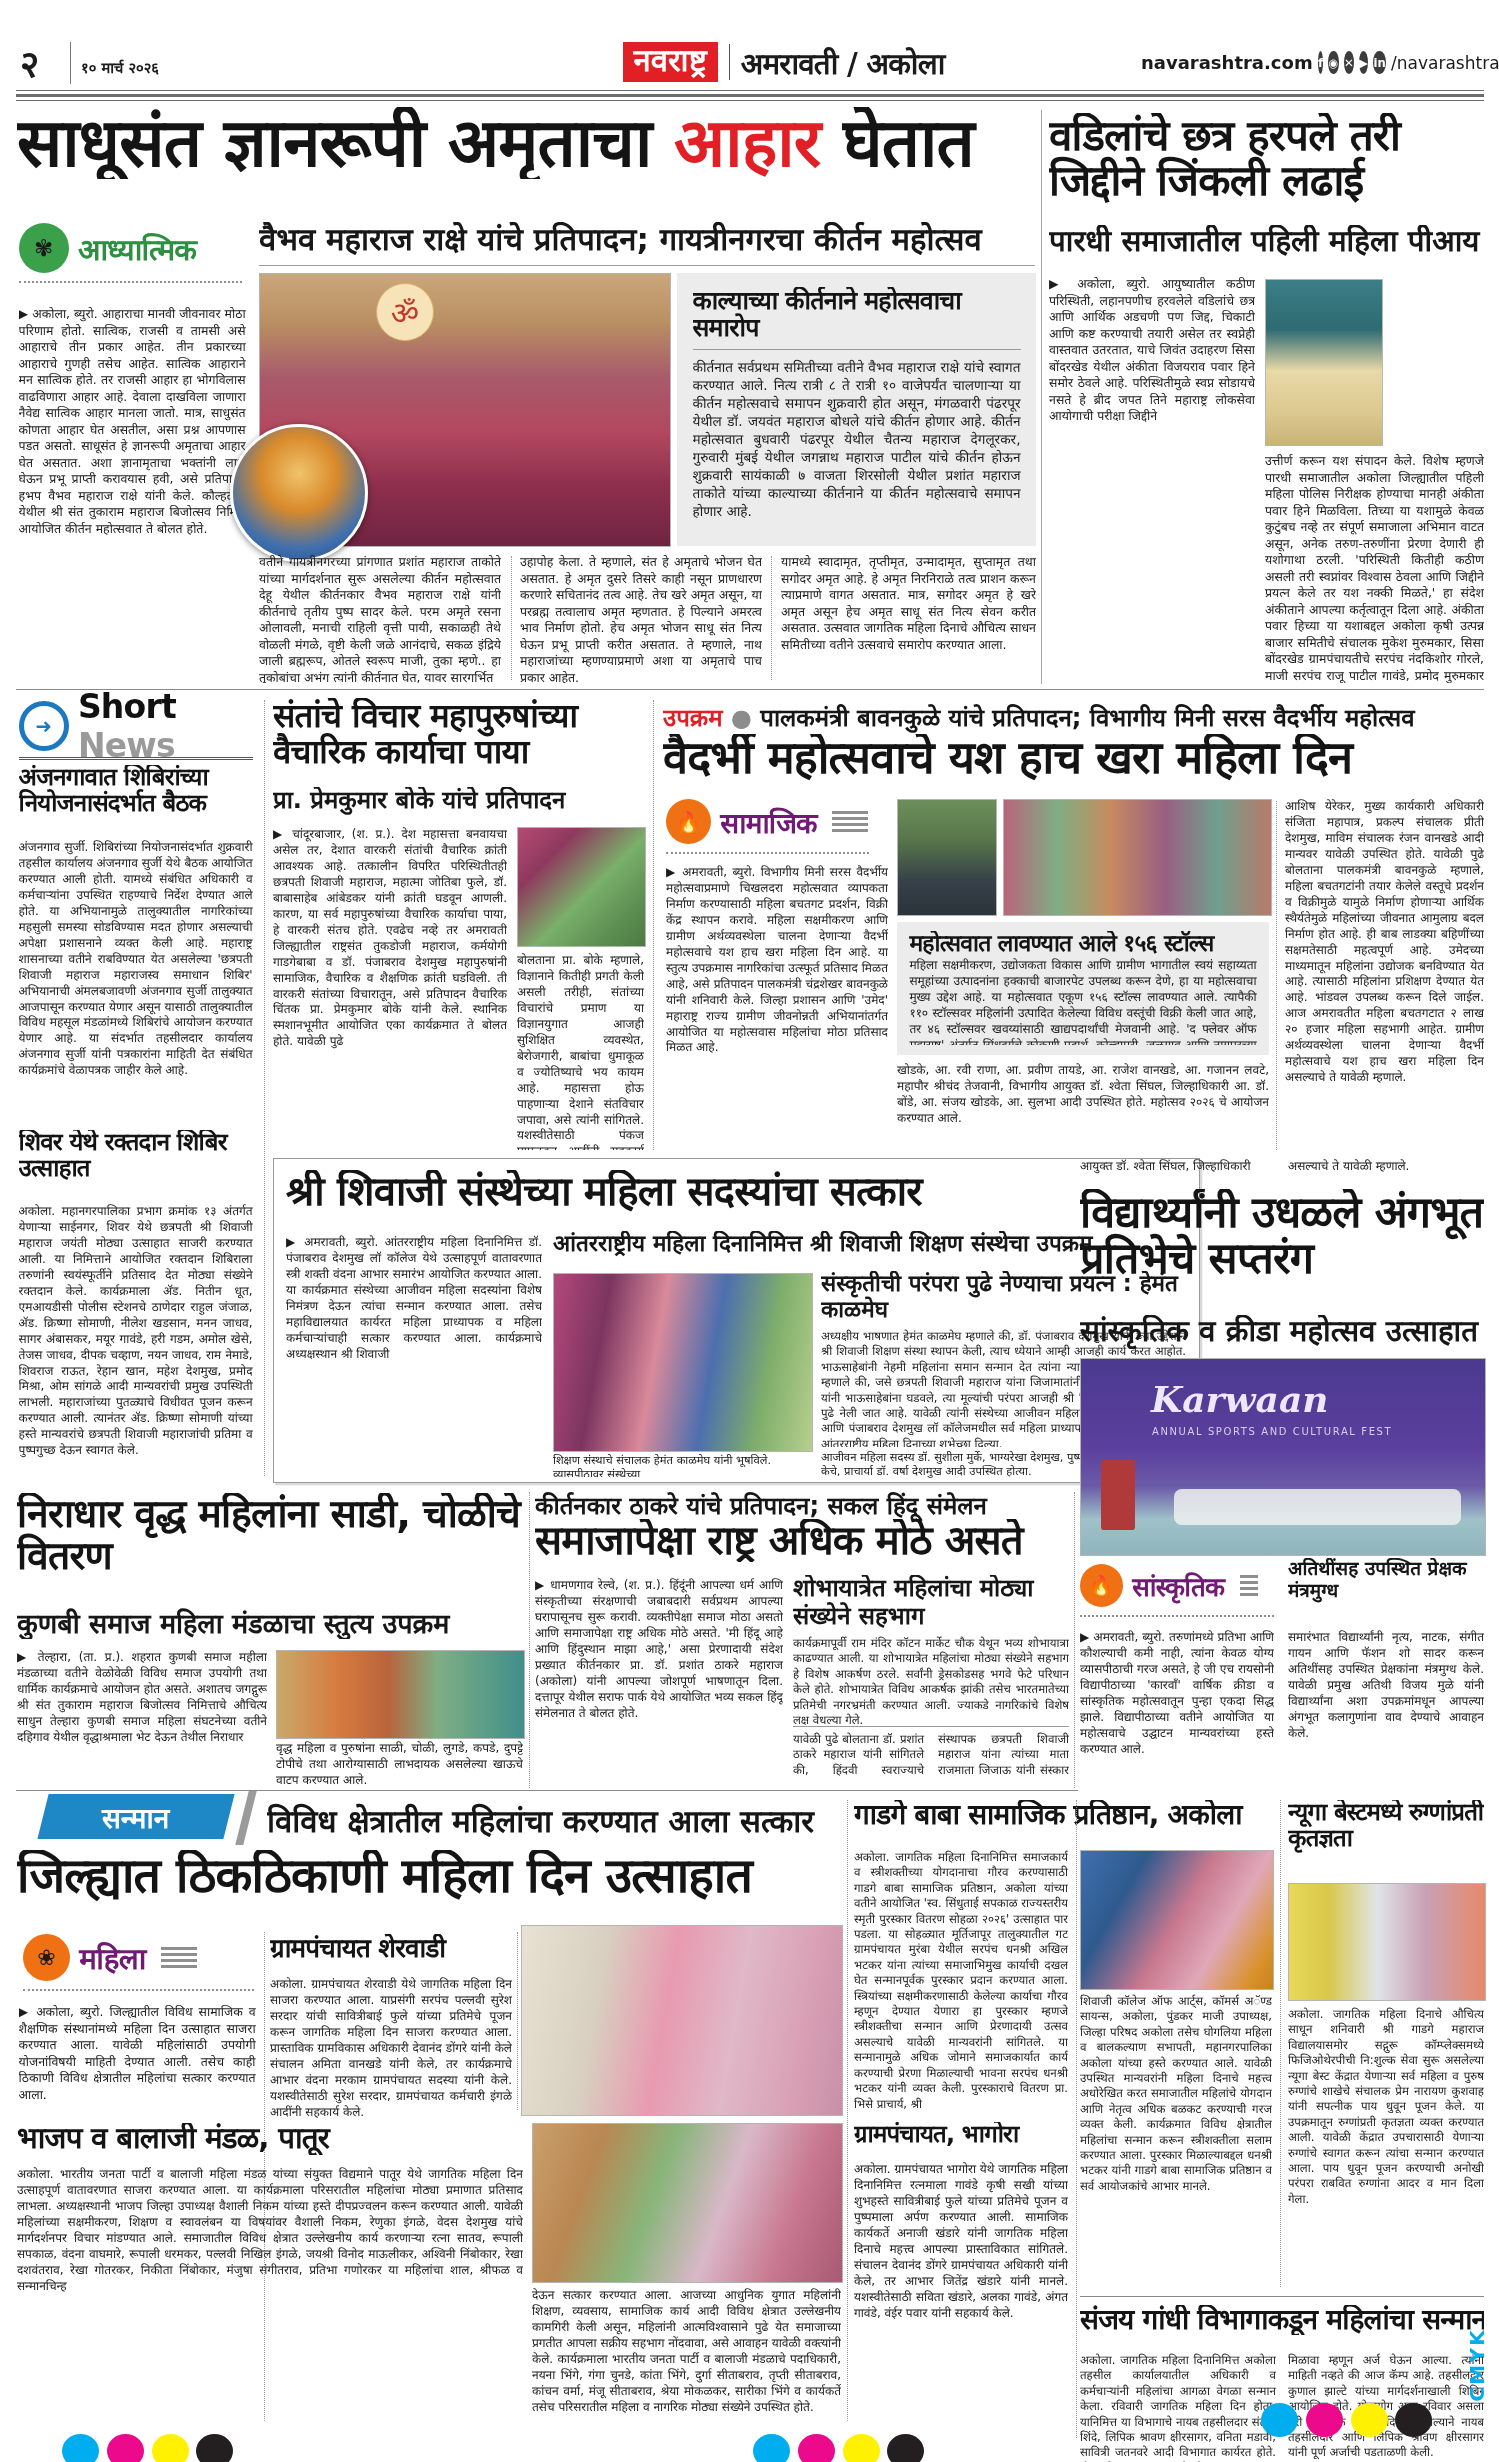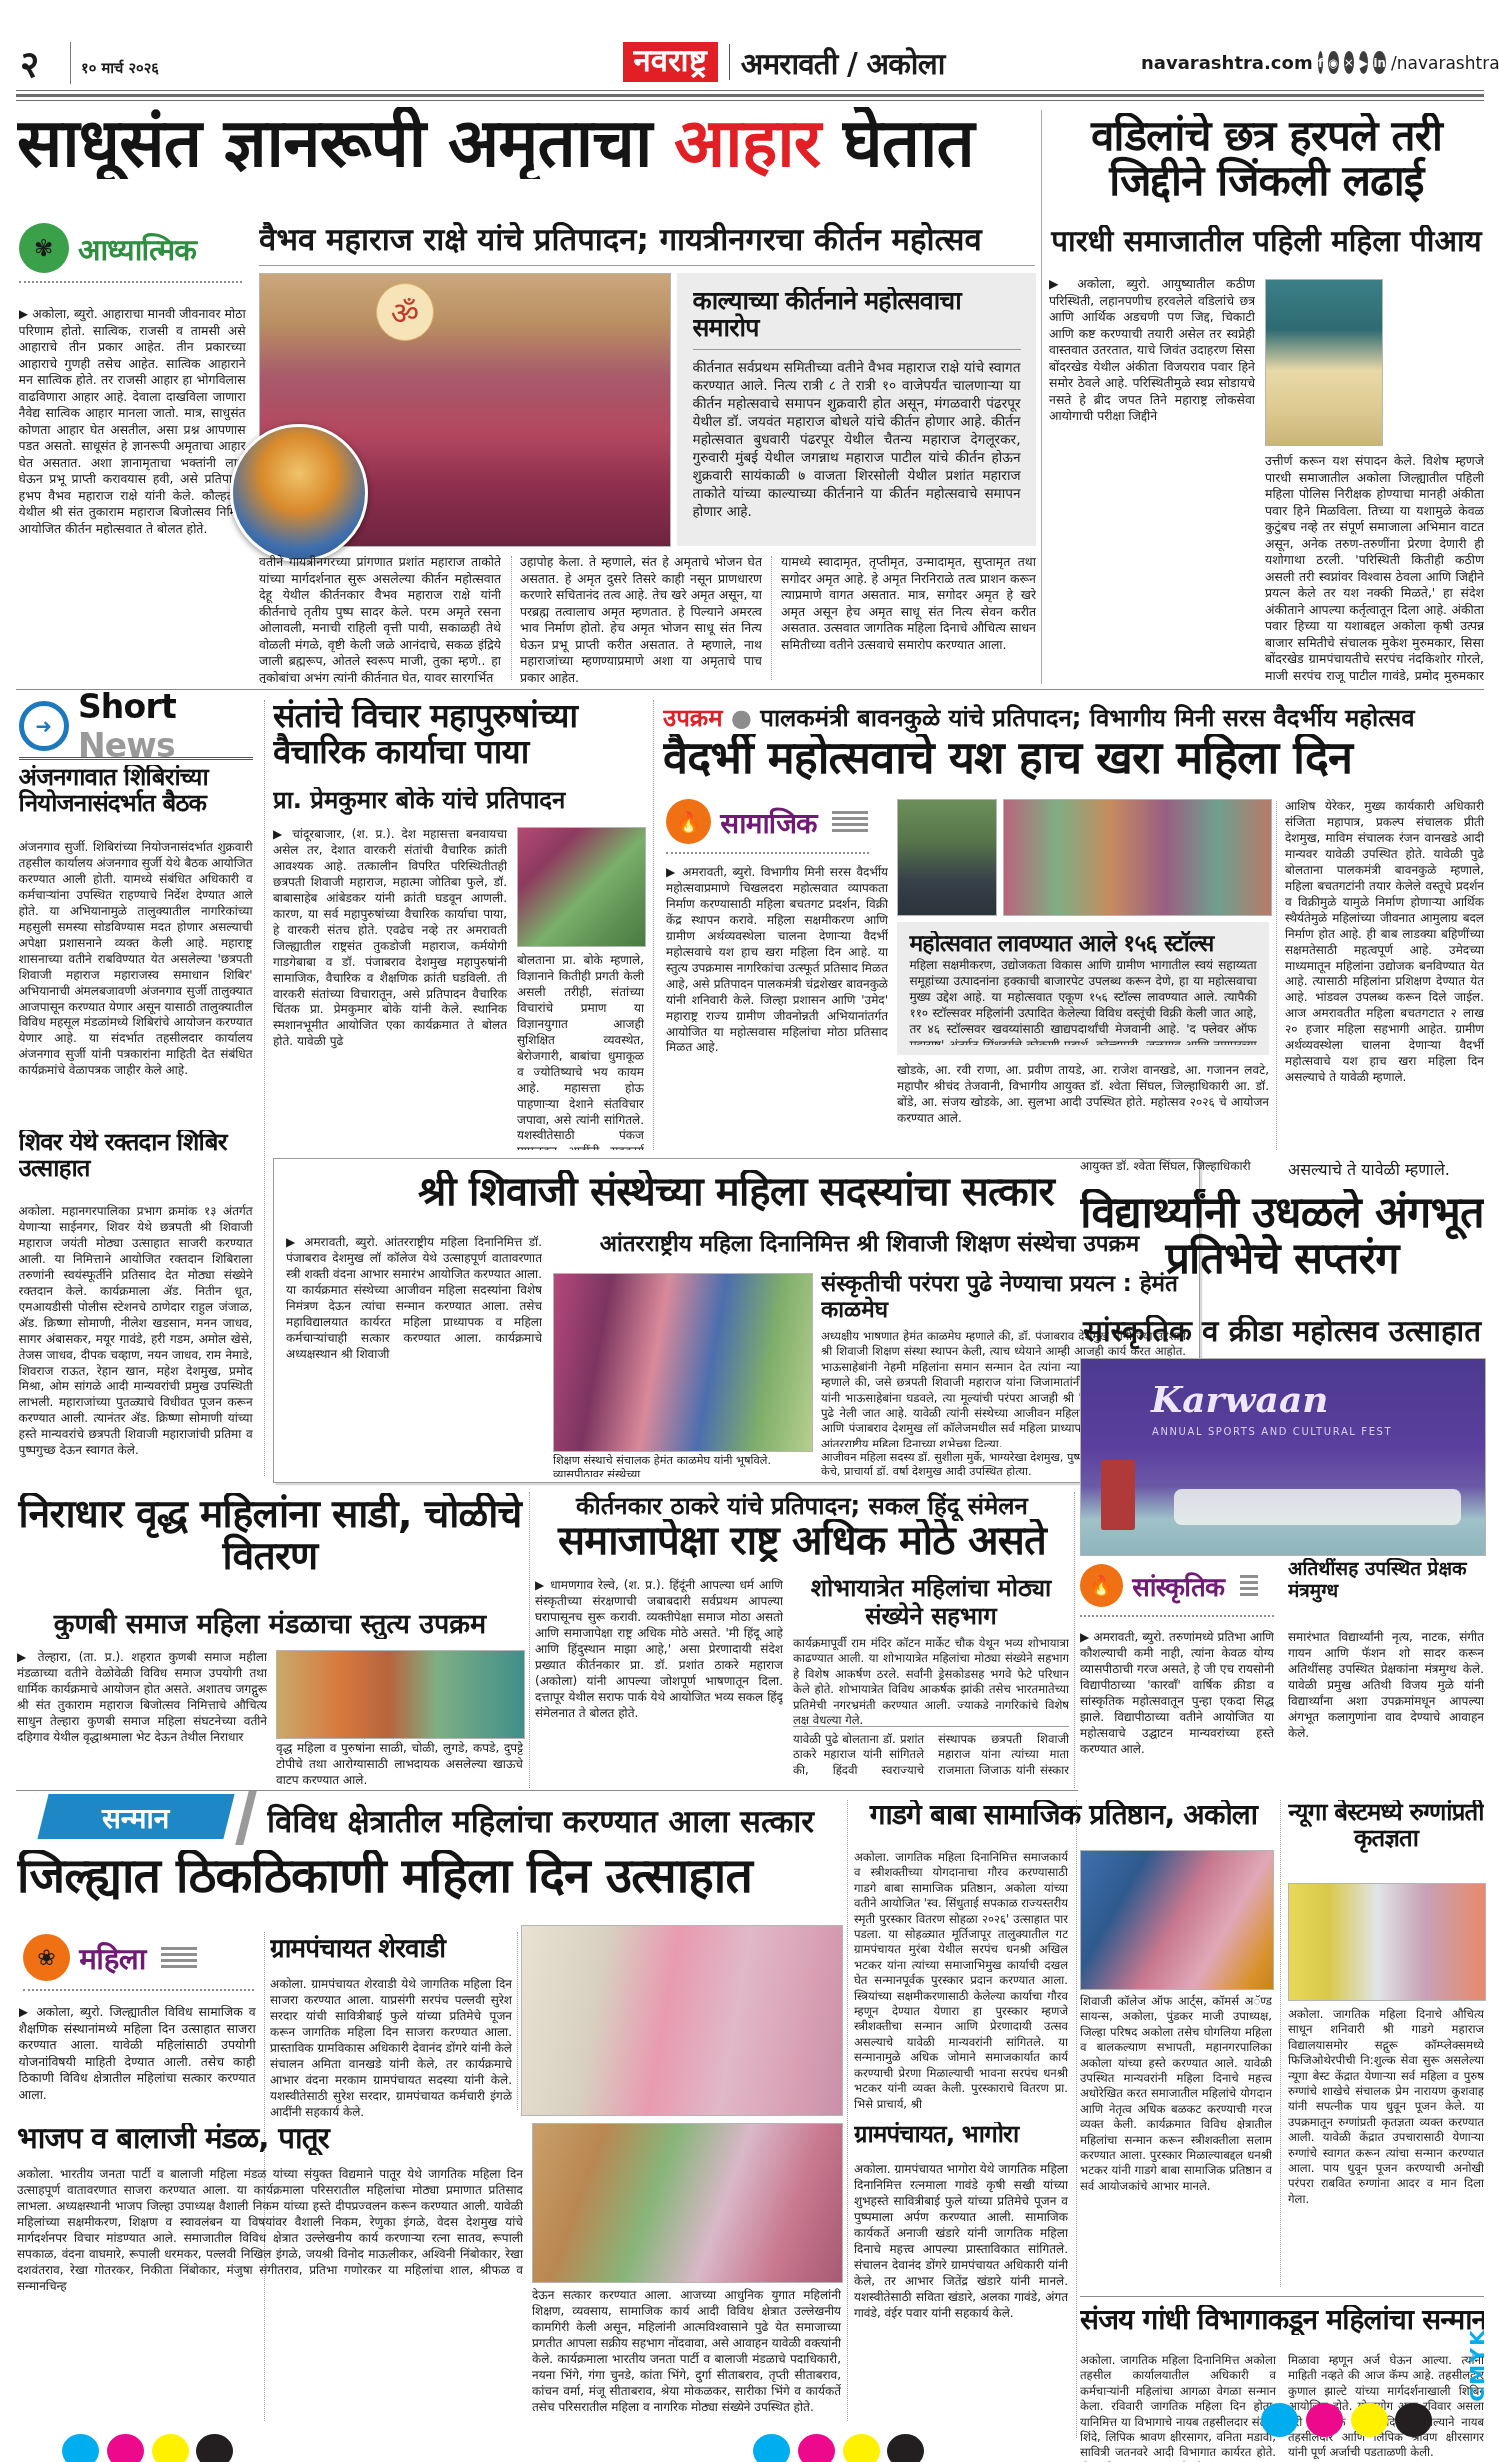--- a/index.html
+++ b/index.html
@@ -2,21 +2,21 @@
 <html style="font-size:12.4px"><head>
 <meta charset="utf-8">
 <style>
   html,body{margin:0;padding:0;background:#e9e9e9}
   #page{position:relative;width:1499px;height:2462px;background:#ffffff;
         font-family:"DejaVu Sans","Liberation Sans",sans-serif;overflow:hidden;color:#1b1b1b}
   .abs{position:absolute}
   .hl{font-weight:700;color:#141414;line-height:1.08;letter-spacing:-0.8px}
   .nowrap{white-space:nowrap;overflow:hidden}
   .clip{overflow:hidden}
-  .ctr{text-align:center}
+  .ctr{text-align:left}
   .body{font-size:12.4px;line-height:1.33;text-align:justify;color:#1c1c1c;overflow:hidden}
   .sub{font-weight:700;color:#171717;line-height:1.15;overflow:hidden}
   .vr{border-left:0.8px dotted #9a9a9a}
   .vrs{border-left:0.8px solid #a8a8a8}
   .hr{border-top:0.8px solid #8a8a8a}
   .photo{border:0.8px solid #b5b5b5;overflow:hidden}
   .graybox{background:#ececec;overflow:hidden}
   .circ{border-radius:50%;display:flex;align-items:center;justify-content:center;flex:0 0 auto}
   .badge{display:flex;align-items:center;gap:9.3px;border-bottom:2.3px dotted #8f8f8f;padding-bottom:7.8px;overflow:hidden}
   .badge .lbl{font-weight:700;color:#701a75;letter-spacing:-0.8px;white-space:nowrap}
@@ -165,21 +165,21 @@
   <div class="abs body" style="left:286px;top:1235px;width:256px;height:233px;font-size:12px">▶ अमरावती, ब्युरो. आंतरराष्ट्रीय महिला दिनानिमित्त डॉ. पंजाबराव देशमुख लॉ कॉलेज येथे उत्साहपूर्ण वातावरणात स्त्री शक्ती वंदना आभार समारंभ आयोजित करण्यात आला. या कार्यक्रमात संस्थेच्या आजीवन महिला सदस्यांना विशेष निमंत्रण देऊन त्यांचा सन्मान करण्यात आला. तसेच महाविद्यालयात कार्यरत महिला प्राध्यापक व महिला कर्मचाऱ्यांचाही सत्कार करण्यात आला. कार्यक्रमाचे अध्यक्षस्थान श्री शिवाजी</div>
   <div class="abs sub nowrap ctr" style="left:553px;top:1231px;width:633px;font-size:22.5px">आंतरराष्ट्रीय महिला दिनानिमित्त श्री शिवाजी शिक्षण संस्थेचा उपक्रम</div>
   <div class="abs photo" style="left:553px;top:1273px;width:258px;height:177px;background:
        linear-gradient(100deg,#b4487c 0%,#7c3560 20%,#d98a9a 40%,#4c6fae 60%,#7fae6a 80%,#b7cf8f 100%)"></div>
   <div class="abs sub clip" style="left:821px;top:1271px;width:365px;height:51px;font-size:22.5px">संस्कृतीची परंपरा पुढे नेण्याचा प्रयत्न : हेमंत काळमेघ</div>
   <div class="abs body" style="left:821px;top:1329px;width:365px;height:118px;font-size:11.6px">अध्यक्षीय भाषणात हेमंत काळमेघ म्हणाले की, डॉ. पंजाबराव देशमुख यांनी ज्या उद्देशाने श्री शिवाजी शिक्षण संस्था स्थापन केली, त्याच ध्येयाने आम्ही आजही कार्य करत आहोत. भाऊसाहेबांनी नेहमी महिलांना समान सन्मान देत त्यांना न्याय मिळवून दिला. ते पुढे म्हणाले की, जसे छत्रपती शिवाजी महाराज यांना जिजामातांनी घडविले, तसेच राधामाई यांनी भाऊसाहेबांना घडवले, त्या मूल्यांची परंपरा आजही श्री शिवाजी शिक्षण संस्थेमध्ये पुढे नेली जात आहे. यावेळी त्यांनी संस्थेच्या आजीवन महिला सदस्यांचे आभार मानले आणि पंजाबराव देशमुख लॉ कॉलेजमधील सर्व महिला प्राध्यापक व महिला कर्मचाऱ्यांना आंतरराष्ट्रीय महिला दिनाच्या शुभेच्छा दिल्या.</div>
   <div class="abs cap" style="left:553px;top:1454px;width:258px;height:23px;font-weight:400;font-size:11.3px">शिक्षण संस्थाचे संचालक हेमंत काळमेघ यांनी भूषविले. व्यासपीठावर संस्थेच्या</div>
   <div class="abs cap" style="left:821px;top:1451px;width:365px;height:28px;font-weight:400;font-size:11.3px">आजीवन महिला सदस्य डॉ. सुशीला मुर्के, भाग्यरेखा देशमुख, पुष्पा बंड, शीला आर्ड, मुक्ता केचे, प्राचार्या डॉ. वर्षा देशमुख आदी उपस्थित होत्या.</div>
 
   <div class="abs body nowrap" style="left:1080px;top:1159px;width:194px;height:23px;font-size:12px">आयुक्त डॉ. श्वेता सिंघल, जिल्हाधिकारी</div>
-  <div class="abs body nowrap" style="left:1288px;top:1159px;width:196px;height:23px;font-size:16px">असल्याचे ते यावेळी म्हणाले.</div>
+  <div class="abs body nowrap" style="left:1288px;top:1159px;width:196px;height:23px;font-size:12px">असल्याचे ते यावेळी म्हणाले.</div>
   <div class="abs hl ctr clip" style="left:1080px;top:1189px;width:404px;height:123px;font-size:43px">विद्यार्थ्यांनी उधळले अंगभूत प्रतिभेचे सप्तरंग</div>
   <div class="abs sub ctr nowrap" style="left:1080px;top:1315px;width:404px;font-size:29.5px">सांस्कृतिक व क्रीडा महोत्सव उत्साहात</div>
   <div class="abs photo" style="left:1080px;top:1358px;width:404px;height:196px;background:
        linear-gradient(180deg,#4b3a8f 0%,#5b3f9e 45%,#6b5aa8 65%,#9fc2c9 82%,#8fb4bb 100%)">
     <div style="position:absolute;left:70px;top:18.6px;color:#efe7ff;font-size:36px;font-style:italic;font-weight:700;font-family:'DejaVu Serif',serif">Karwaan</div>
     <div style="position:absolute;left:71px;top:67px;color:#d9cfF5;font-size:10px;letter-spacing:1.6px">ANNUAL SPORTS AND CULTURAL FEST</div>
     <div style="position:absolute;left:20px;top:101px;width:34px;height:70px;background:#b03a3a;border-radius:3.1px"></div>
     <div style="position:absolute;left:93px;top:130px;width:287px;height:36px;background:#eef0ee;border-radius:7.8px;opacity:.85"></div>
   </div>
   <div class="abs badge" style="left:1080px;top:1564px;width:194px">

